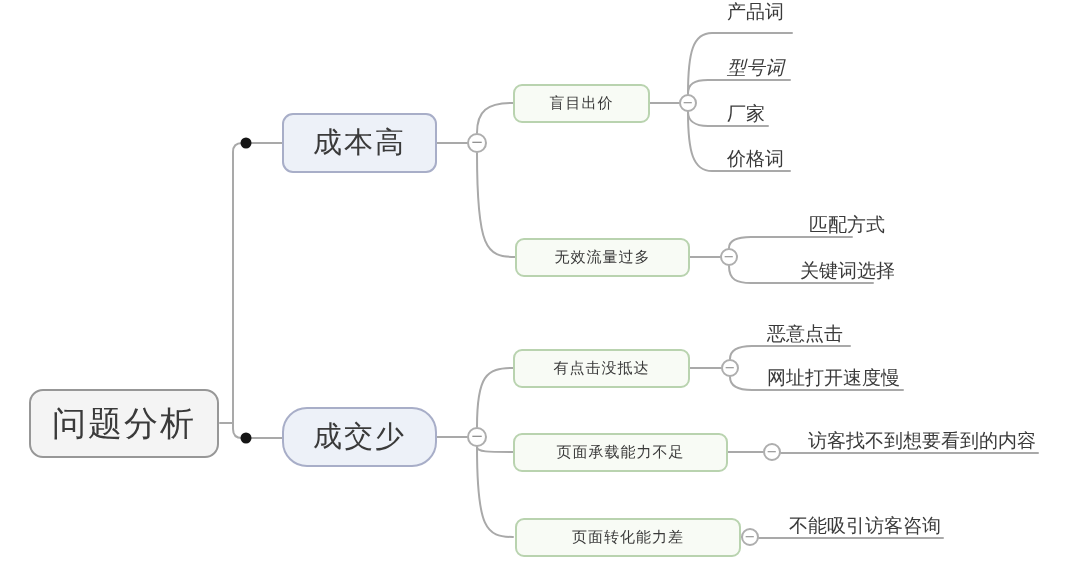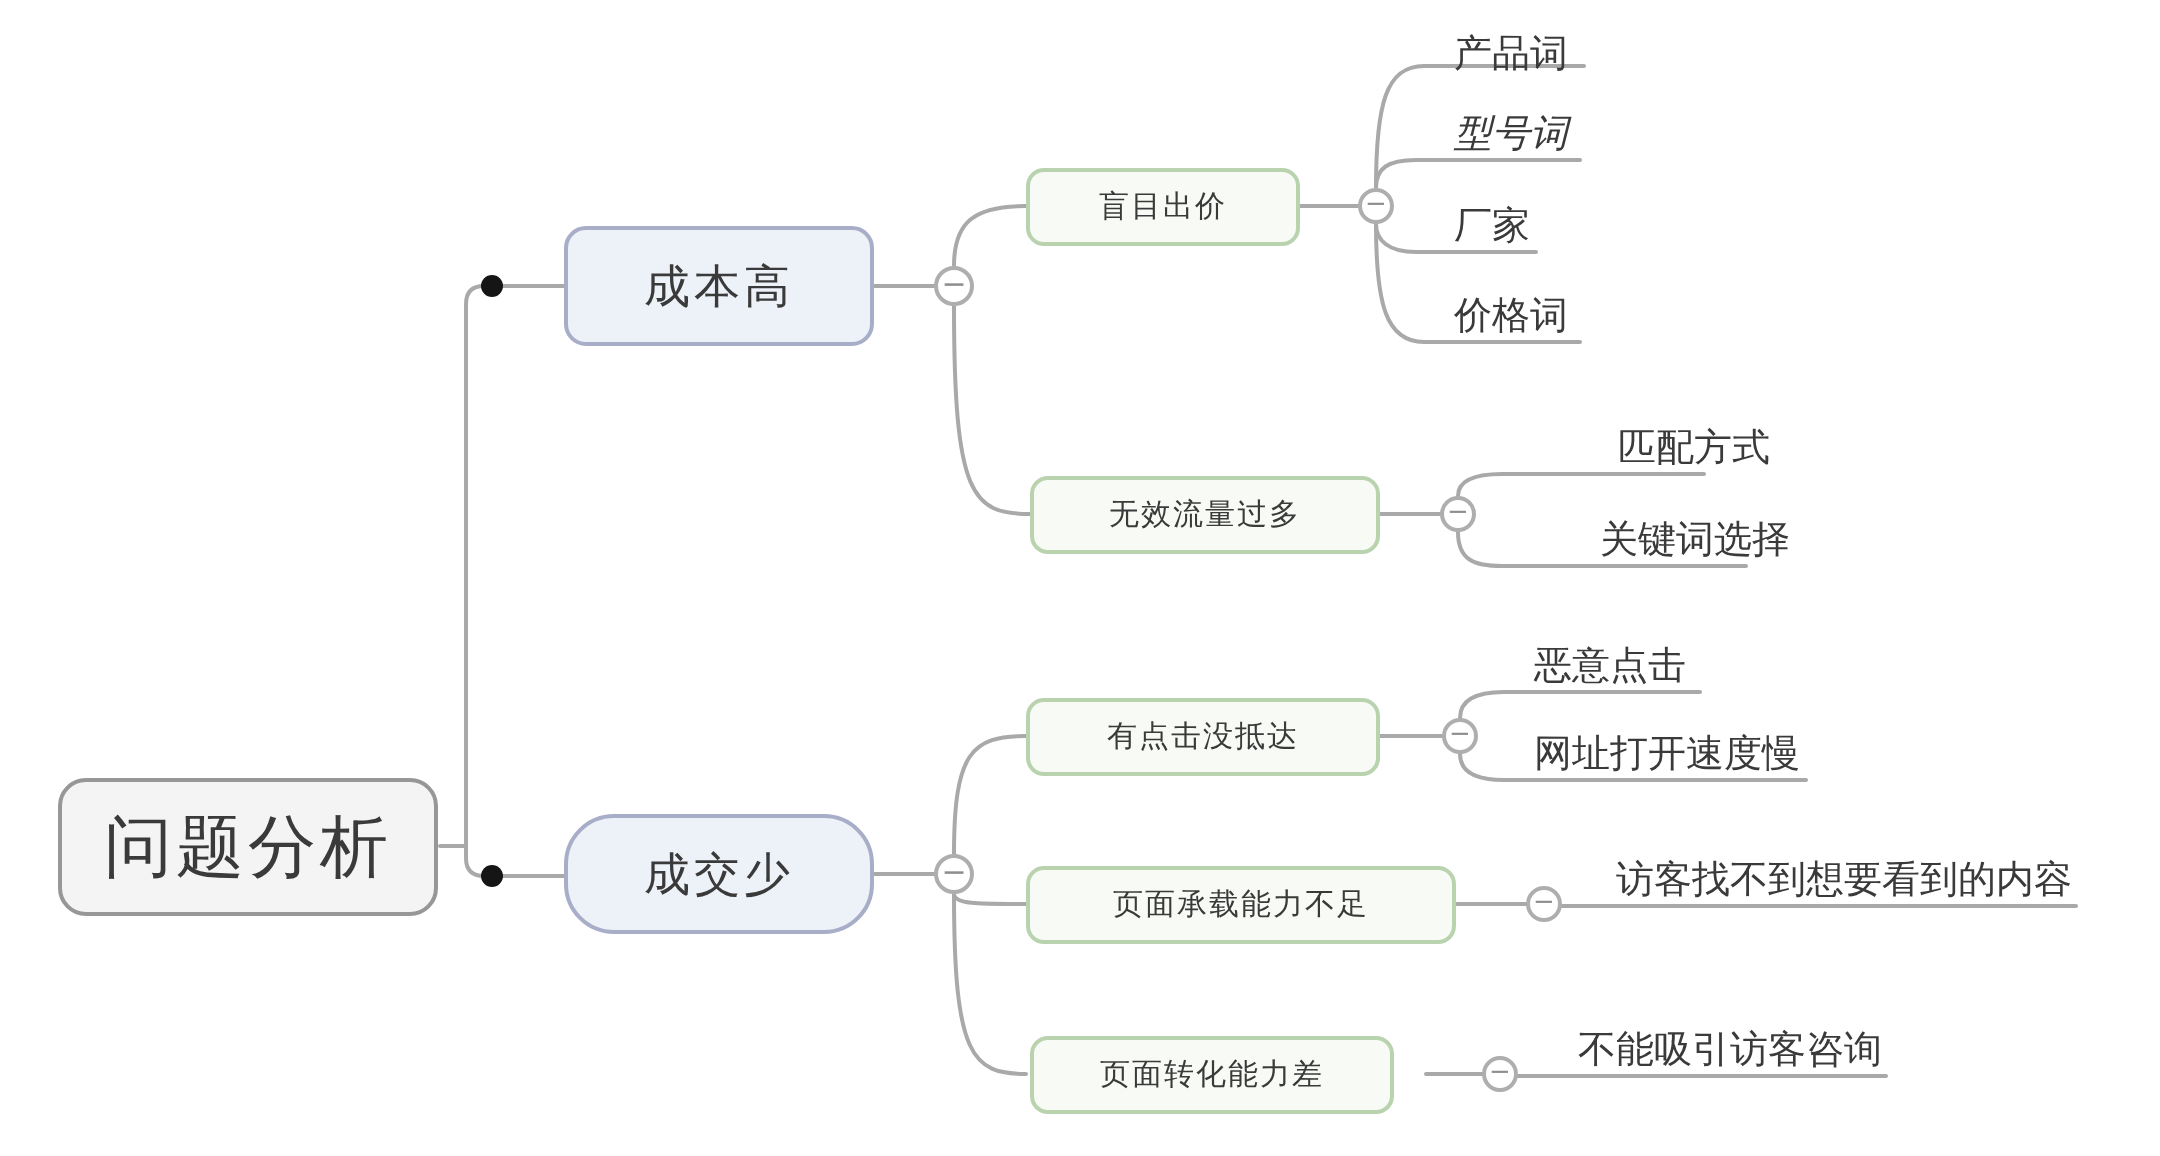--- a/index.html
+++ b/index.html
@@ -11,21 +11,21 @@
   .node{
     position:absolute;display:flex;align-items:center;justify-content:center;
     box-sizing:border-box;white-space:nowrap;z-index:2;
   }
   .node.root{
     background:#f4f4f4;border:2px solid #979797;border-radius:14px;
     font-size:34px;letter-spacing:2px;
   }
   .node.branch{
     background:#edf1f8;border:2px solid #a8aec8;border-radius:11px;
-    font-size:23px;letter-spacing:2px;
+    font-size:29px;letter-spacing:2px;
   }
   .node.topic{
     background:#f8fbf5;border:2px solid #b9d3af;border-radius:9px;
     font-size:15px;letter-spacing:1px;
   }
   .leaf{
     position:absolute;font-size:19px;line-height:22px;white-space:nowrap;z-index:2;
   }
   .collapse-btn{
     position:absolute;width:20px;height:20px;border-radius:50%;
@@ -84,23 +84,23 @@
 
   <div class="node root" style="left:29px;top:389px;width:190px;height:69px;">问题分析</div>
 
   <div class="node branch" style="left:282px;top:113px;width:155px;height:60px;">成本高</div>
   <div class="node branch" style="left:282px;top:407px;width:155px;height:60px;border-radius:25px;">成交少</div>
 
   <div class="node topic" style="left:513px;top:84px;width:137px;height:39px;">盲目出价</div>
   <div class="node topic" style="left:515px;top:238px;width:175px;height:39px;">无效流量过多</div>
   <div class="node topic" style="left:513px;top:349px;width:177px;height:39px;">有点击没抵达</div>
   <div class="node topic" style="left:513px;top:433px;width:215px;height:39px;">页面承载能力不足</div>
-  <div class="node topic" style="left:515px;top:518px;width:182px;height:39px;">页面转化能力差</div>
+  <div class="node topic" style="left:515px;top:518px;width:226px;height:39px;">页面转化能力差</div>
 
-  <div class="leaf" style="left:727px;top:16px;">产品词</div>
+  <div class="leaf" style="left:727px;top:0;">产品词</div>
   <div class="leaf" style="left:727px;top:56px;font-style:italic;">型号词</div>
   <div class="leaf" style="left:727px;top:102px;">厂家</div>
   <div class="leaf" style="left:727px;top:147px;">价格词</div>
   <div class="leaf" style="left:765px;top:213px;margin-left:44px;">匹配方式</div>
   <div class="leaf" style="left:800px;top:259px;">关键词选择</div>
   <div class="leaf" style="left:767px;top:322px;">恶意点击</div>
   <div class="leaf" style="left:767px;top:366px;">网址打开速度慢</div>
   <div class="leaf" style="left:808px;top:429px;">访客找不到想要看到的内容</div>
   <div class="leaf" style="left:789px;top:514px;">不能吸引访客咨询</div>
 

